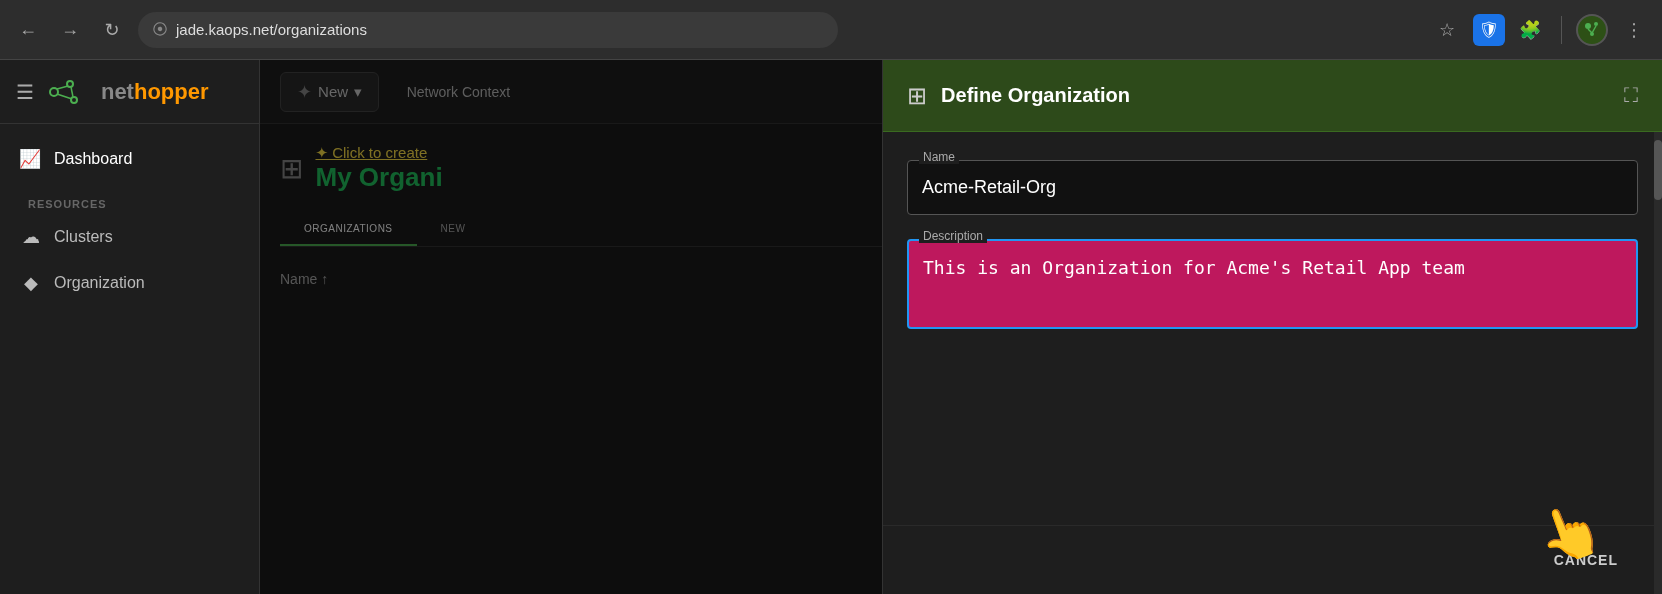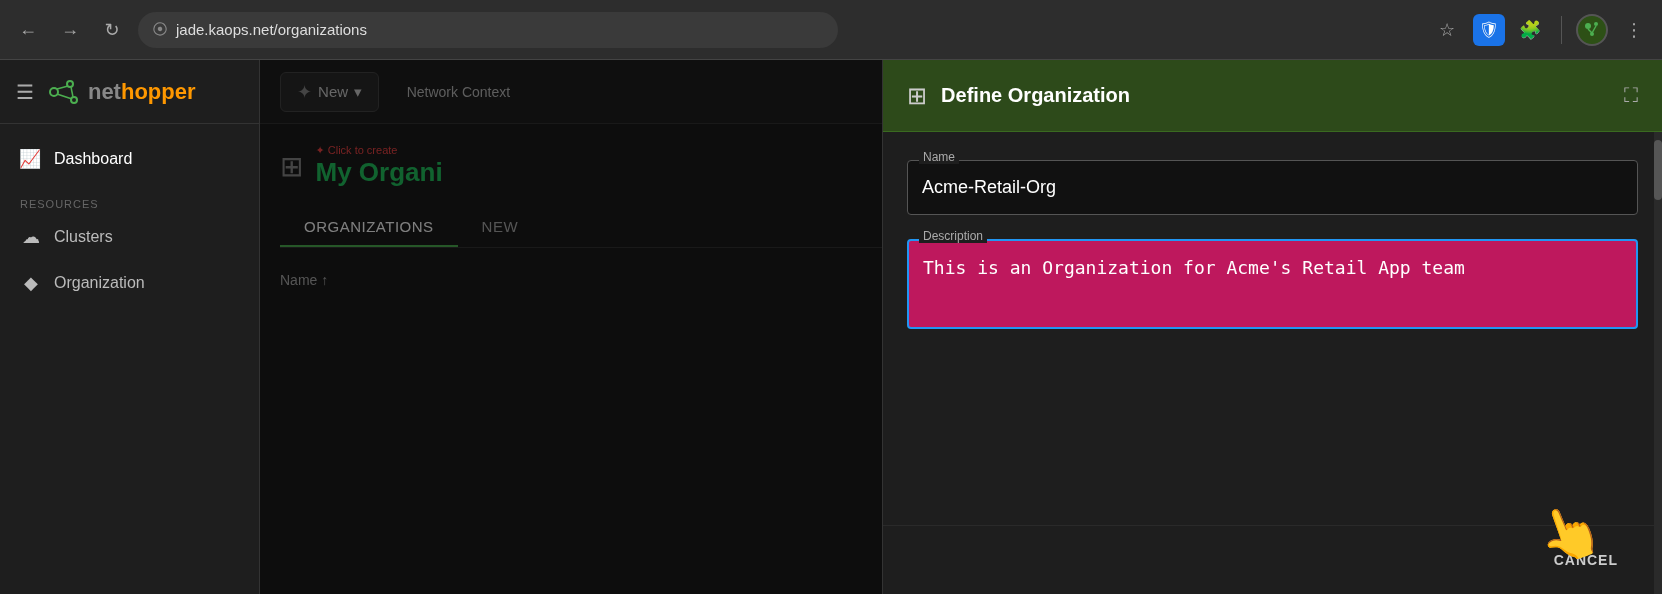--- a/index.html
+++ b/index.html
@@ -115,21 +115,21 @@
       border-bottom: 1px solid #333;
     }
     .hamburger-icon {
       font-size: 20px;
       color: #aaa;
       cursor: pointer;
     }
     .logo-area {
       display: flex;
       align-items: center;
-      gap: 6px;
+      gap: 19px;
     }
     .logo-text {
       font-size: 22px;
       font-weight: 600;
     }
     .logo-net { color: #888; }
     .logo-hopper { color: #ff9800; }
     .sidebar-nav {
       padding: 12px 0;
       flex: 1;
@@ -144,25 +144,25 @@
       font-size: 16px;
       transition: background 0.15s;
     }
     .sidebar-item.active { color: #fff; }
     .sidebar-item-icon {
       width: 22px; height: 22px;
       display: flex; align-items: center; justify-content: center;
       font-size: 18px;
     }
     .sidebar-section-label {
-      padding: 16px 20px 4px;
+      padding: 16px 28px 4px;
       font-size: 11px;
       color: #666;
       letter-spacing: 1px;
-      font-weight: 400;
+      font-weight: 700;
     }
 
     
     .main-content {
       flex: 1;
       display: flex;
       flex-direction: column;
       background: #1a1a1a;
       overflow: hidden;
       position: relative;
@@ -230,37 +230,38 @@
       display: flex;
       align-items: center;
       gap: 12px;
       margin-bottom: 20px;
     }
     .org-icon-large {
       font-size: 28px;
       color: #888;
     }
     .create-hint {
-      color: #ef4444;
-      font-size: 11px;
+      color: #fde047;
+      font-size: 15px;
+      text-decoration: underline;
     }
     .page-title {
       font-size: 26px;
       font-weight: 600;
       color: #22c55e;
     }
     .tabs-row {
       display: flex;
       gap: 0;
       border-bottom: 1px solid #333;
       margin-bottom: 16px;
     }
     .tab {
       padding: 10px 24px;
-      font-size: 15px;
+      font-size: 10px;
       color: #aaa;
       cursor: pointer;
       border-bottom: 2px solid transparent;
       letter-spacing: 0.5px;
     }
     .tab.active {
       color: #fff;
       border-bottom: 2px solid #4caf50;
     }
     .table-header {

